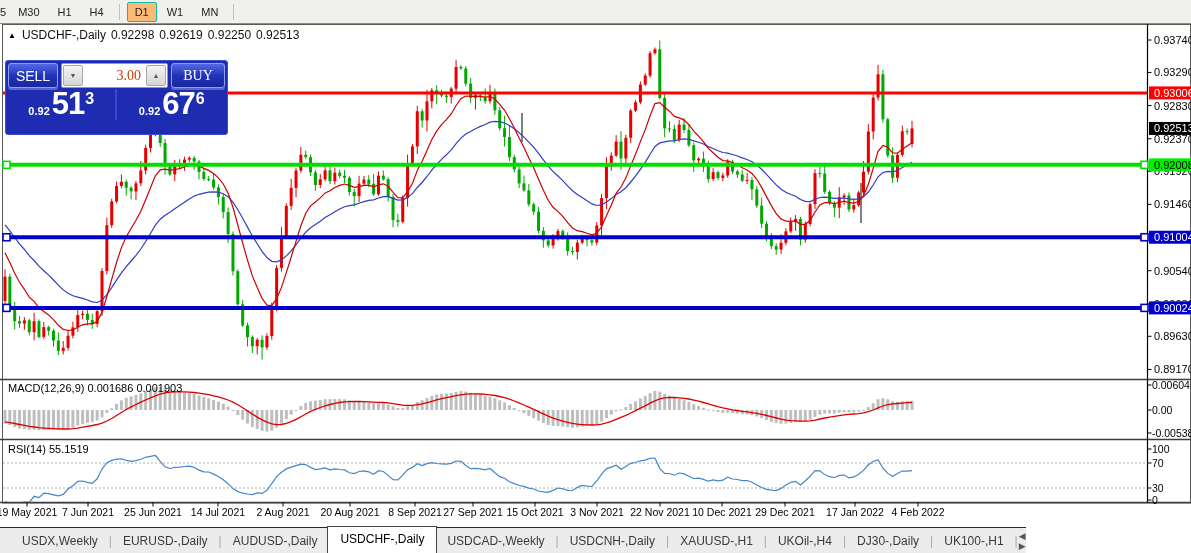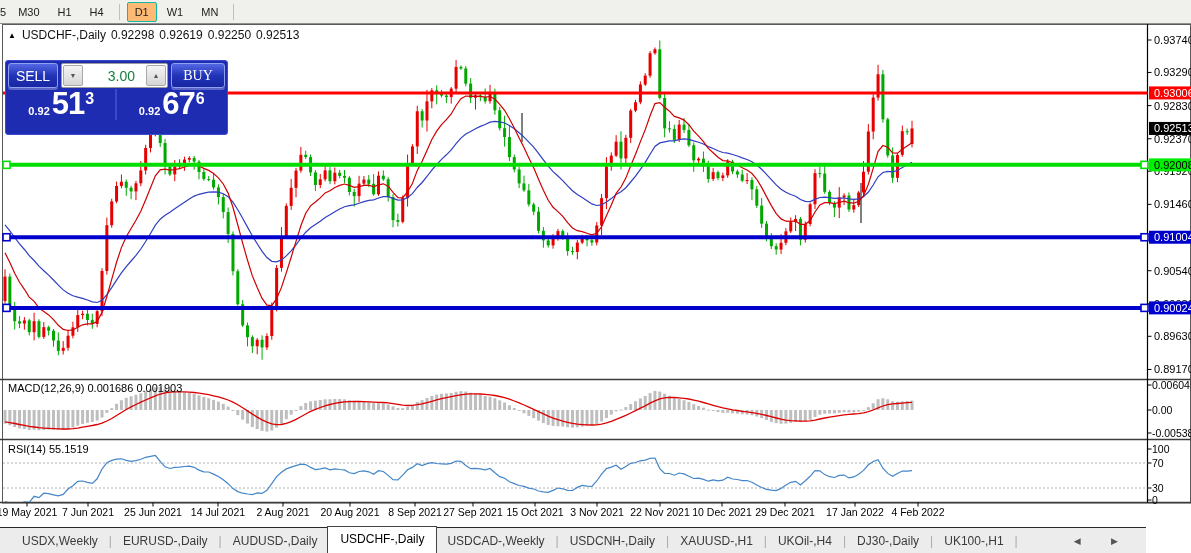--- a/index.html
+++ b/index.html
@@ -34,32 +34,32 @@
   .tp-btn{flex:0 0 50px;display:flex;align-items:center;justify-content:center;
           font-size:14px;color:#fff;border:1px solid #8fa0ef;border-radius:3px;
           background:linear-gradient(#5468e4,#2134b8 50%,#1726a2);
           box-shadow:0 2px 0 rgba(255,255,255,.28);cursor:pointer;}
   .tp-btn.buy{flex:0 0 54px;font-family:Liberation Serif, serif;}
   .vol-group{flex:1;display:flex;margin:0 3px;background:#fff;border:1px solid #9a9a9a;
              border-radius:2px;overflow:hidden;}
   .spin{width:20px;display:flex;align-items:center;justify-content:center;
         background:linear-gradient(#f4f4f4,#d6d6d6);border:1px solid #a8a8a8;
         margin:1px;border-radius:2px;font-size:7px;color:#555;cursor:pointer;}
-  .vol-input{flex:1;border:0;outline:0;font-family:Liberation Sans, sans-serif;
-             font-size:14px;color:#15803d;text-align:right;padding-right:10px;width:40px;}
+  .vol-input{flex:1;border:0;outline:0;font-family:Liberation Serif, serif;
+             font-size:14px;color:#c2410c;text-align:right;padding-right:4px;width:40px;}
   .tp-row2{display:flex;height:31px;margin-top:1px;}
   .price-box{flex:1;display:flex;align-items:flex-end;justify-content:center;
              line-height:1;padding-bottom:1px;}
   .price-box.sell{margin-right:2px;border-right:2px solid #3949cf;}
   .p-small{font-size:11px;font-weight:bold;margin:0 2px 2px 0;}
   .p-big{font-size:31px;font-weight:bold;letter-spacing:-1px;}
   .p-sup{font-size:16px;font-weight:bold;position:relative;top:-12px;margin-left:1px;}
 
   
-  #tabbar{position:absolute;left:0;top:527px;width:1146px;height:26px;
+  #tabbar{position:absolute;left:0;top:527px;width:1026px;height:26px;
           background:#ececec;border-top:1px solid #2a2a2a;display:flex;align-items:center;
           font-size:12px;color:#3a3a3a;padding-left:12px;}
   .tab{padding:4px 10px;white-space:nowrap;cursor:pointer;}
   .tab.active{background:#fff;border:1px solid #444;border-bottom:none;color:#000;
               padding:5px 12px 7px 12px;margin-top:-2px;}
   .tab-sep{color:#aaa;margin:0 1px;}
   #tab-arrows{margin-left:auto;margin-right:14px;color:#555;font-size:9px;letter-spacing:14px;}
 </style>
 </head>
 <body>

